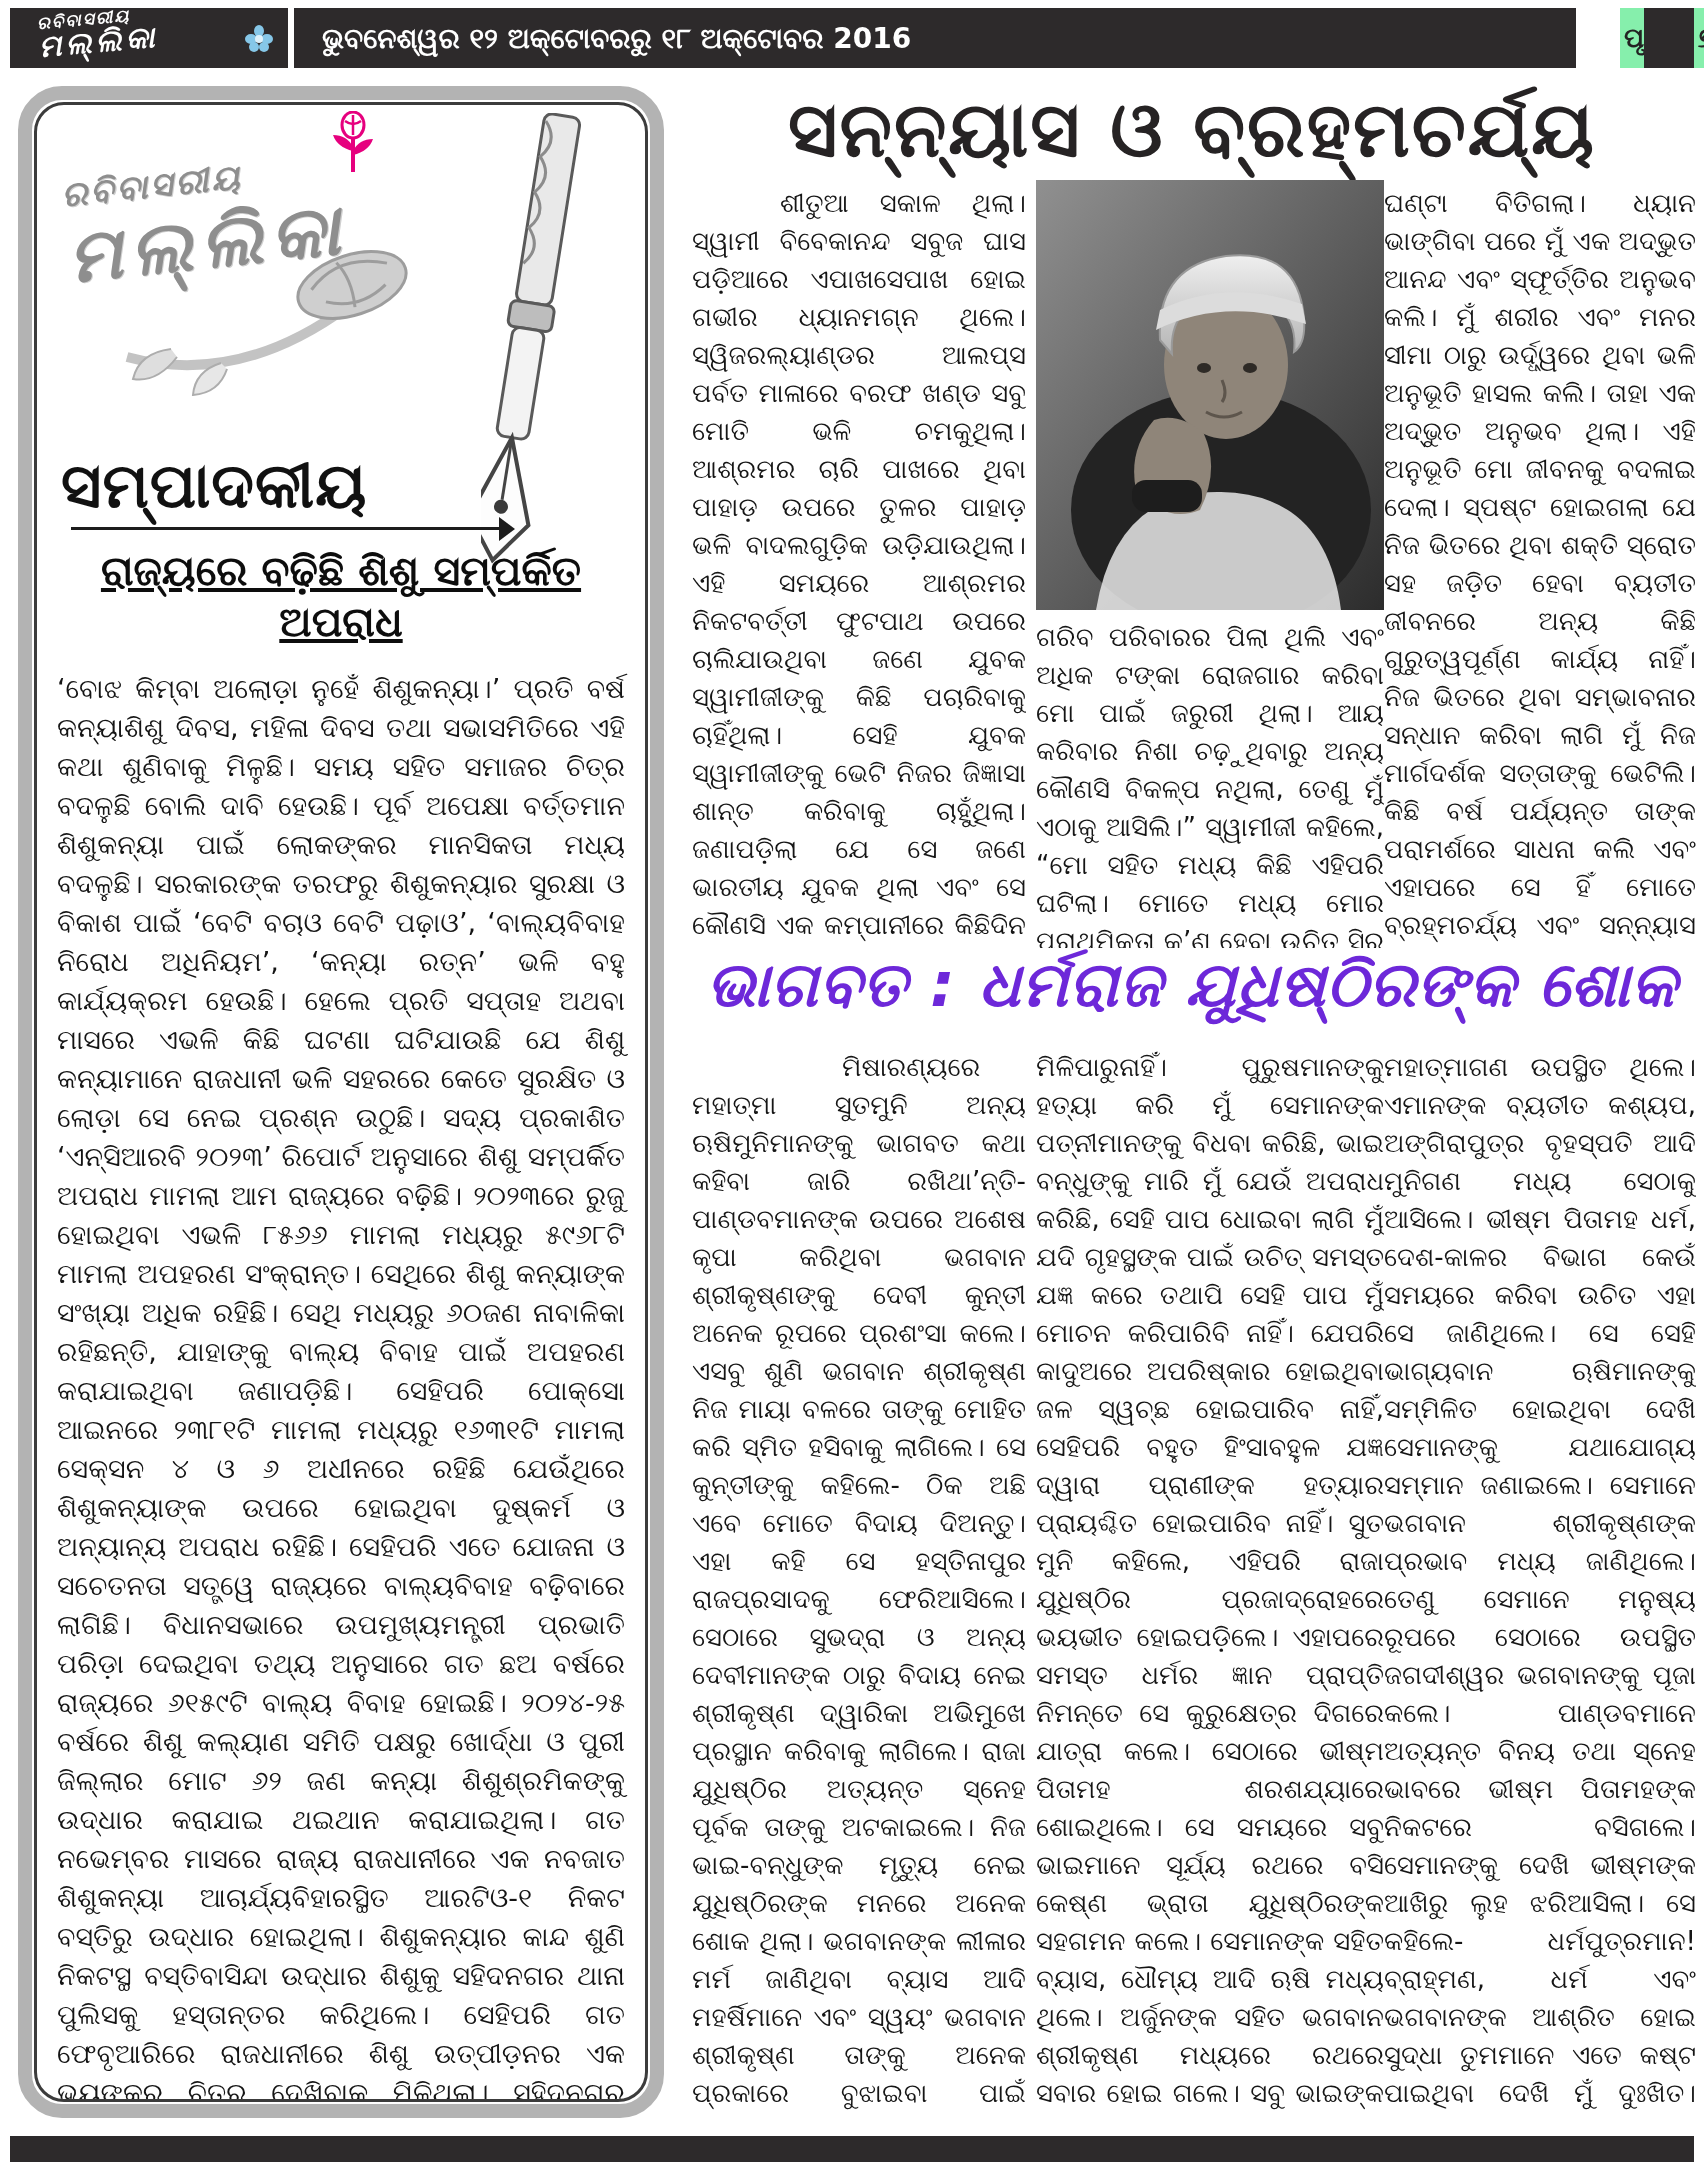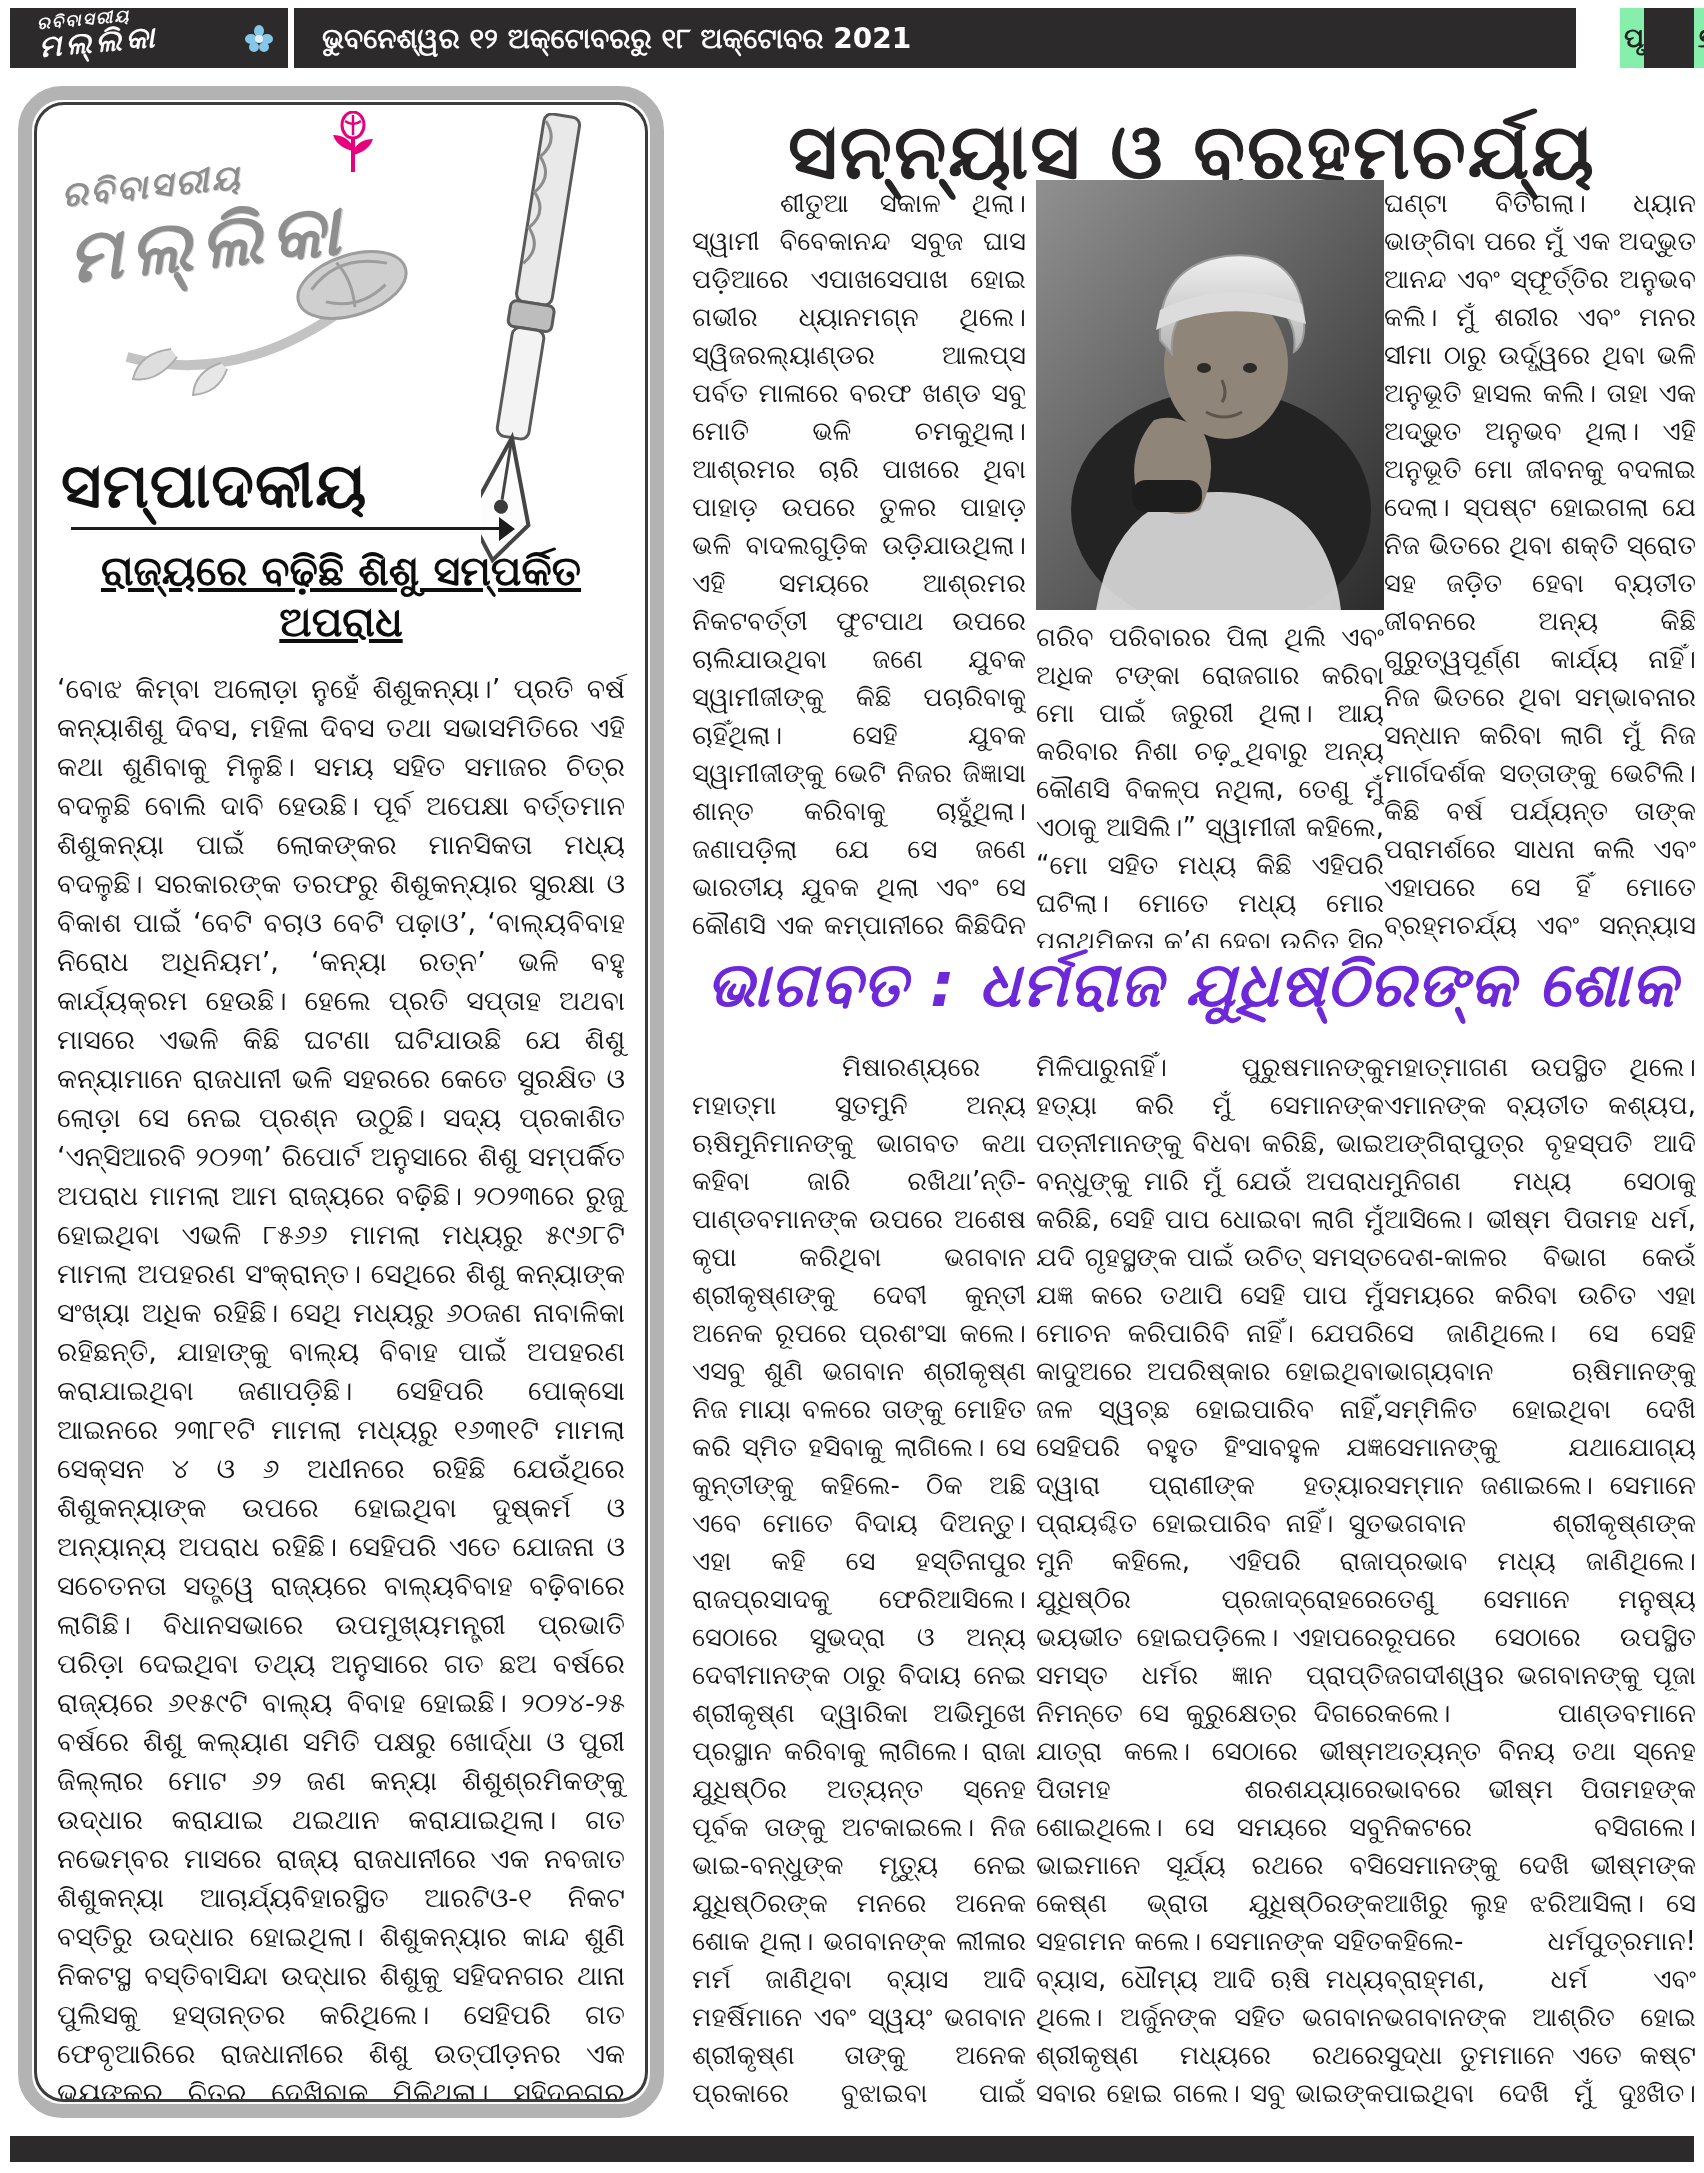--- a/index.html
+++ b/index.html
@@ -32,21 +32,21 @@
   #ed-rose{position:absolute;left:60px;top:120px;opacity:.85;}
   #ed-pen{position:absolute;right:-6px;top:-4px;}
   #ed-title{font-size:62px;font-weight:bold;color:#111;line-height:1;margin:20px 0 6px 4px;letter-spacing:1px;}
   #ed-rule{position:relative;width:430px;height:0;border-top:3px solid #1c1c1c;margin:10px 0 16px 14px;}
   #ed-rule:after{content:"";position:absolute;right:-26px;top:-13px;border:12px solid transparent;
                  border-left:16px solid #1c1c1c;}
   #ed-headline{font-size:41px;font-weight:bold;color:#0d0d0d;line-height:1.25;margin:2px 0 20px 0;text-align:center;text-decoration:underline;}
   .ed-body{font-size:27px;line-height:39px;text-align:justify;color:#141414;}
   
   #a1-headline{left:690px;top:88px;width:1004px;height:92px;font-size:76px;font-weight:bold;color:#262324;
-               text-align:center;line-height:1.1;letter-spacing:2px;margin-top:22px;}
+               text-align:center;line-height:1.1;letter-spacing:2px;}
   .colblock{overflow:hidden;}
   .body-txt{font-size:26px;line-height:38px;text-align:justify;color:#151515;}
   .indent-lg{text-indent:88px;}
   .indent-xl{text-indent:150px;}
   #a1-col1{left:692px;top:184px;width:334px;height:764px;}
   #a1-photo{left:1036px;top:180px;width:348px;height:430px;overflow:hidden;background:#555;}
   #a1-col2{left:1036px;top:618px;width:348px;height:330px;}
   #a1-col3{left:1384px;top:184px;width:312px;height:764px;}
   #a2-headline{left:690px;top:948px;width:1004px;height:90px;font-size:62px;font-weight:bold;color:#6d28d9;
                text-align:center;line-height:1.2;letter-spacing:1px;font-style:italic;}
@@ -71,21 +71,21 @@
           <ellipse cx="7" cy="15" rx="6" ry="5"></ellipse>
         <ellipse cx="23" cy="15" rx="6" ry="5"></ellipse>
           <ellipse cx="10" cy="23" rx="5" ry="5"></ellipse>
         <ellipse cx="20" cy="23" rx="5" ry="5"></ellipse>
       </g>
         <circle cx="15" cy="15" r="4" fill="#dff1fa"></circle>
     </svg>
   </div>
 
   <div class="abs bar" id="hdr-center">
-    <div id="dateline">ଭୁବନେଶ୍ୱର ୧୨ ଅକ୍ଟୋବରରୁ ୧୮ ଅକ୍ଟୋବର 2021</div>
+    <div id="dateline">ଭୁବନେଶ୍ୱର ୧୨ ଅକ୍ଟୋବରରୁ ୧୮ ଅକ୍ଟୋବର 2016</div>
   </div>
 
   <div class="abs" id="hdr-pagebox">
     <div id="page-label">ପୃଷ୍ଠା ୭</div>
   </div>
   <div class="abs bar" id="hdr-endblock"></div>
 
   <div class="abs" id="ed-outer">
     <div id="ed-inner">
 

